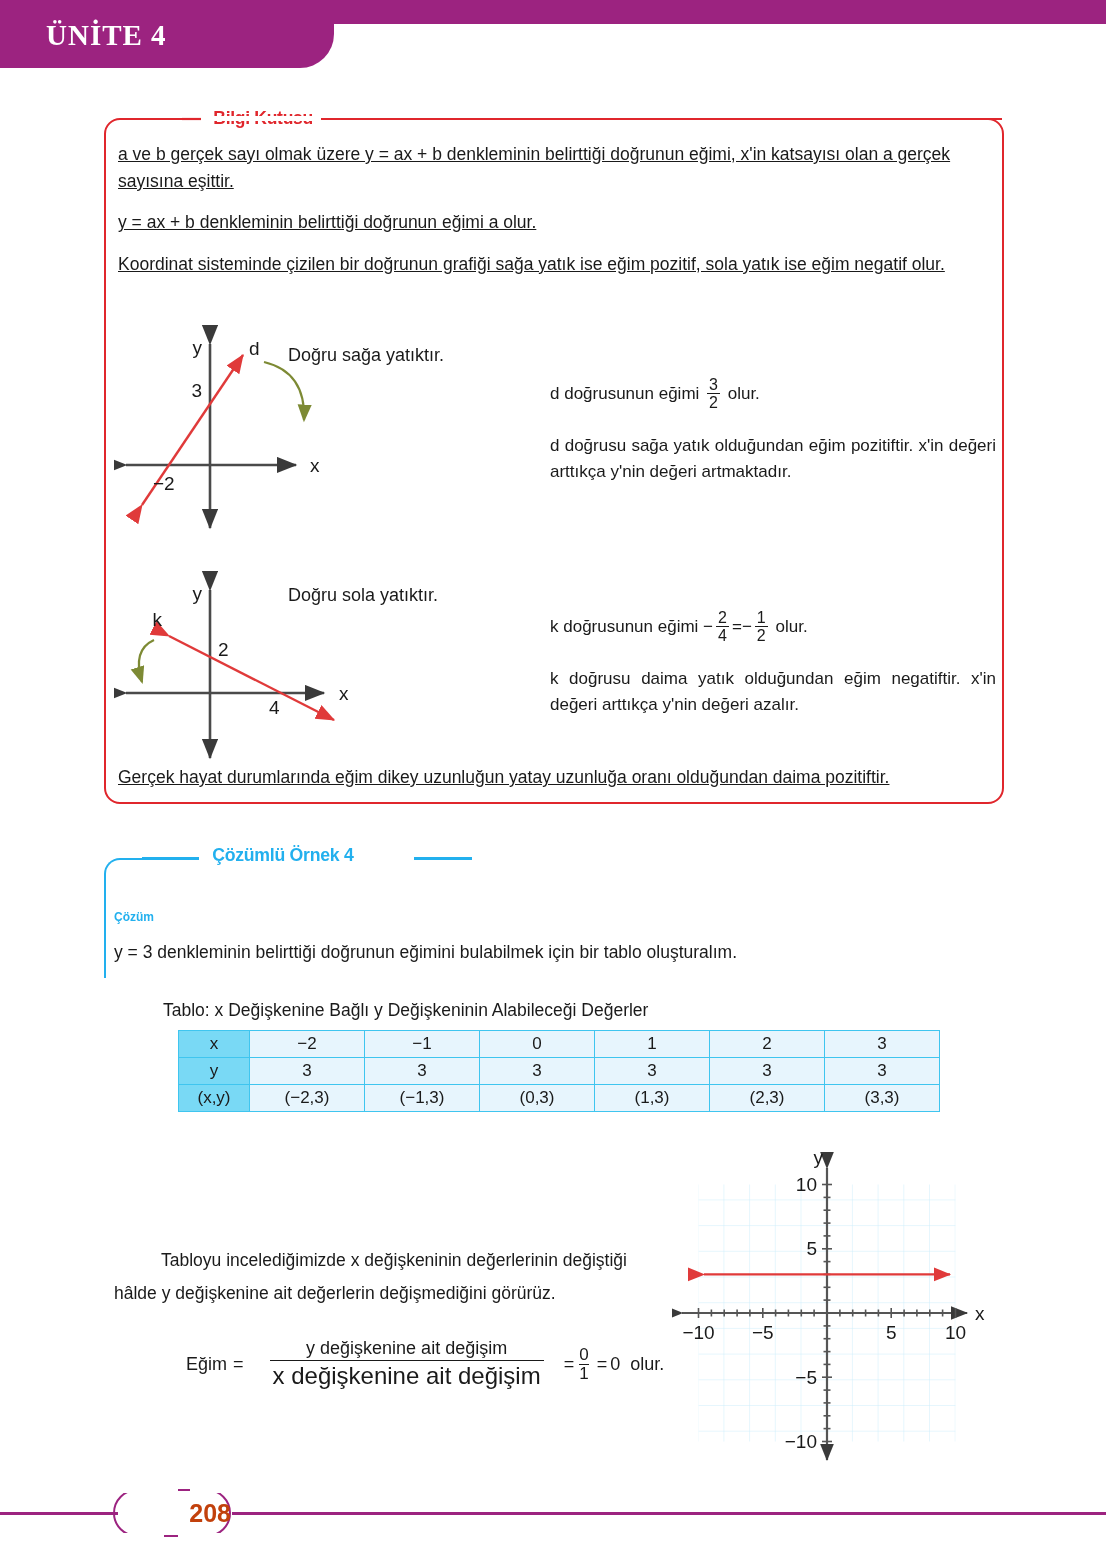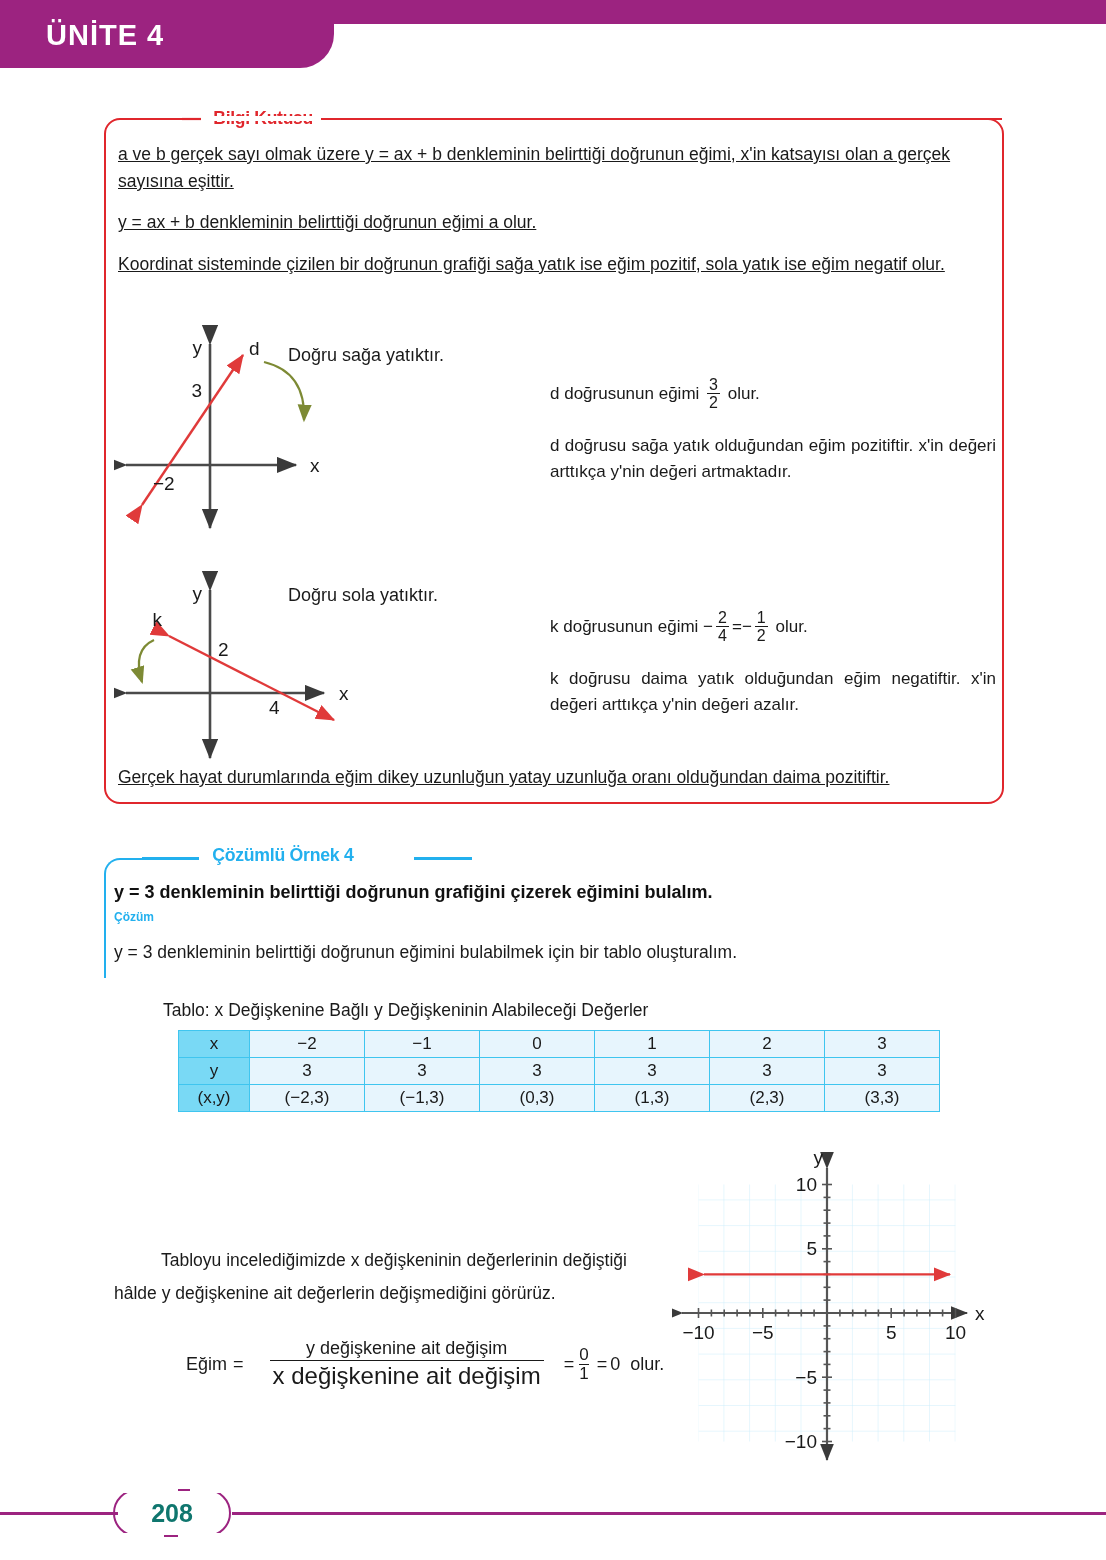--- a/index.html
+++ b/index.html
@@ -23,21 +23,21 @@
     background:#ffffff;border-top-left-radius:24px;
   }
   .hdr-band-main{
     position:absolute;left:0;top:0;width:334px;height:68px;
     background:#9c2380;border-bottom-right-radius:34px;
   }
   .hdr-title{
     position:absolute;left:46px;top:19px;
     font-size:29px;font-weight:bold;color:#ffffff;
     letter-spacing:1px;
-    font-family:Liberation Sans, sans-serif;
+    font-family:Liberation Serif, serif;
   }
 
   
   #bilgi-box{
     position:absolute;left:104px;top:118px;width:900px;height:686px;
     border:2px solid #e0262c;border-radius:16px;
     box-sizing:border-box;
   }
   .box-title{
     position:absolute;top:-13px;left:99px;
@@ -125,22 +125,22 @@
   .ft-oval{
     position:absolute;left:113px;top:5px;width:118px;height:48px;
     border:2.5px solid #9c2380;border-radius:26px;
     box-sizing:border-box;
   }
   .ft-mask-l{position:absolute;left:122px;top:2px;width:56px;height:7px;background:#ffffff;}
   .ft-mask-r{position:absolute;left:190px;top:2px;width:42px;height:7px;background:#ffffff;}
   .ft-mask-bl{position:absolute;left:122px;top:49px;width:42px;height:7px;background:#ffffff;}
   .ft-mask-br{position:absolute;left:178px;top:49px;width:58px;height:7px;background:#ffffff;}
   .ft-num{
-    position:absolute;left:113px;top:15px;width:118px;text-align:center;
-    font-size:25px;font-weight:bold;color:#0f766e;
+    position:absolute;left:113px;top:15px;width:118px;text-align:right;
+    font-size:25px;font-weight:bold;color:#c2410c;
   }
 </style>
 </head>
 <body>
 
 <div id="header">
   <div class="hdr-band-top"></div>
   <div class="hdr-band-main"></div>
   <div class="hdr-band-top-round"></div>
   <div class="hdr-title">ÜNİTE 4</div>
@@ -234,21 +234,20 @@
 
   <div class="bx-p" style="left:12px;top:644px;width:880px;">Gerçek hayat durumlarında eğim dikey uzunluğun yatay uzunluğa oranı olduğundan daima pozitiftir.</div>
 </div>
 
 <div id="cozumlu">
   <div class="co-bracket"></div>
   <div class="co-line" style="left:38px;width:57px;"></div>
   <div class="co-line" style="left:310px;width:58px;"></div>
   <div class="co-title">Çözümlü Örnek 4</div>
 
-  <div style="position:absolute;left:10px;top:24px;font-size:18px;font-weight:bold;color:#111111;">y = 3 denkleminin belirttiği doğrunun grafiğini çizerek eğimini bulalım.</div>
   <div style="position:absolute;left:10px;top:52px;font-size:12px;font-weight:bold;color:#22b0ee;">Çözüm</div>
   <div style="position:absolute;left:10px;top:84px;font-size:17.5px;color:#1a1a1a;">y = 3 denkleminin belirttiği doğrunun eğimini bulabilmek için bir tablo oluşturalım.</div>
 </div>
 
 <div id="tbl-caption">Tablo: x Değişkenine Bağlı y Değişkeninin Alabileceği Değerler</div>
 <table id="data-table">
   <tbody>
       <tr>
     <td class="hdr">x</td>
     <td class="cell">−2</td>

